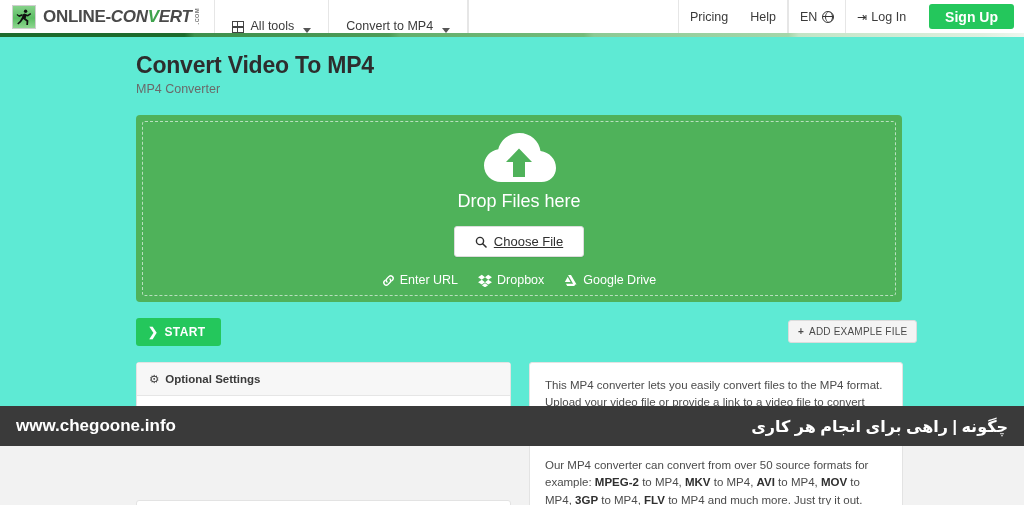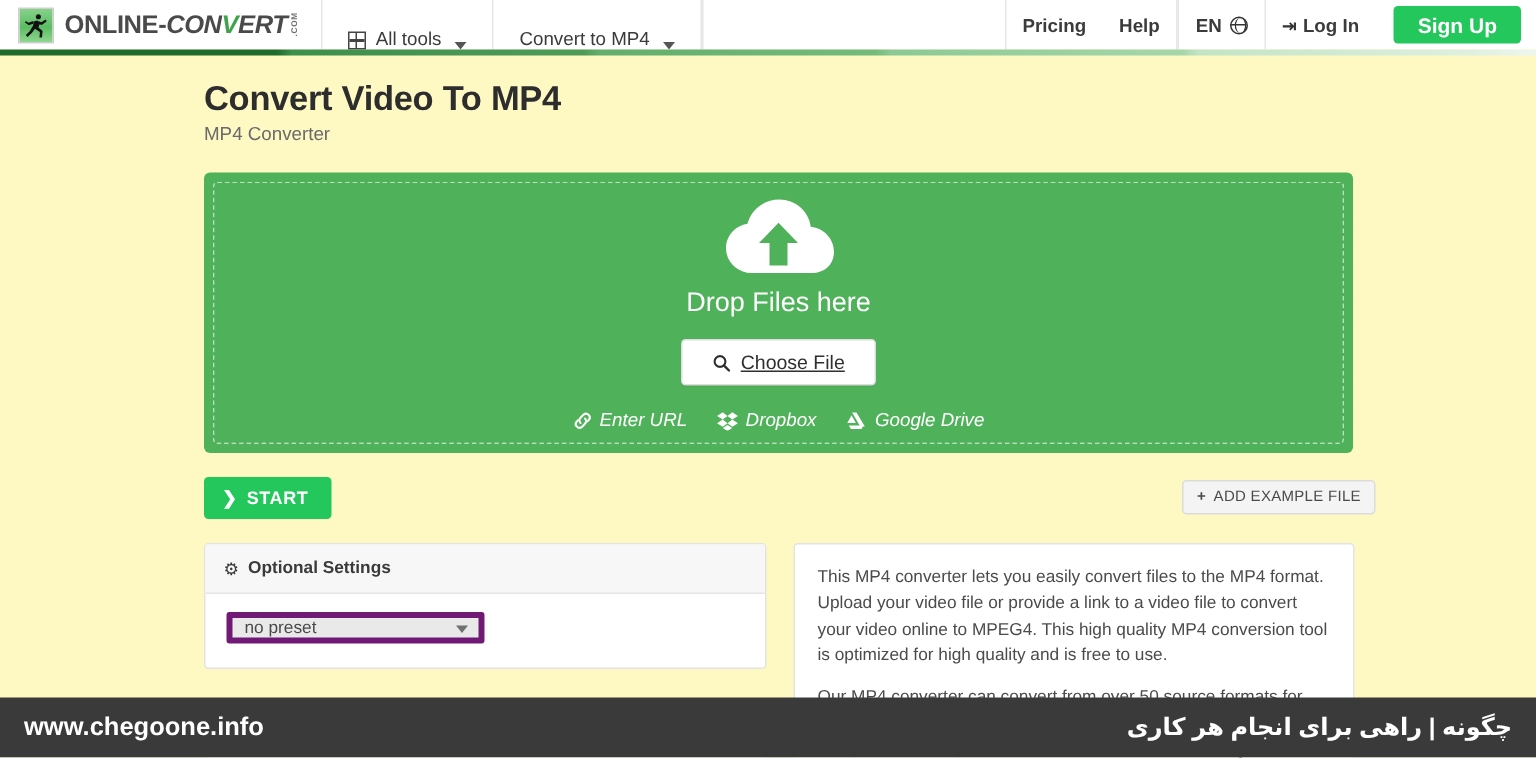--- a/index.html
+++ b/index.html
@@ -3,21 +3,21 @@
 <meta charset="utf-8">
 <title>Convert Video To MP4</title>
 <style>
   * { box-sizing: border-box; margin: 0; padding: 0; }
   html, body {
     width: 1024px; height: 505px;
     overflow: hidden;
     font-family: "Liberation Sans", "DejaVu Sans", sans-serif;
     background: #f2f2f2;
   }
-  .page { position: relative; width: 1024px; height: 505px; background: #fef9c3; }
+  .page { position: relative; width: 1024px; height: 446px; background: #5eead4; }
 
   
   .header {
     position: absolute; top: 0; left: 0; right: 0; height: 33px;
     background: #ffffff;
     display: flex; align-items: stretch;
   }
   .logo-wrap {
     display: flex; align-items: center; gap: 7px;
     padding: 0 14px 0 12px; height: 100%;
@@ -64,21 +64,21 @@
     content:''; position:absolute; background:#444;
   }
   .grid-ico:before { left: 50%; top:0; bottom:0; width:1.4px; margin-left:-0.7px; }
   .grid-ico:after  { top: 50%; left:0; right:0; height:1.4px; margin-top:-0.7px; }
 
   .spacer { flex: 1 1 auto; border-left: 1px solid #e6e6e6; }
 
   .hdr-right { display: flex; align-items: stretch; }
   .hdr-link {
     display: flex; align-items: center; padding: 0 11px;
-    font-size: 12.5px; color: #3b3b3b; cursor: pointer; white-space: nowrap; font-weight: bold;
+    font-size: 12.5px; color: #3b3b3b; cursor: pointer; white-space: nowrap;
   }
   .hdr-group {
     display:flex; align-items:stretch;
     border-left: 1px solid #e6e6e6; border-right: 1px solid #e6e6e6;
   }
   .globe {
     width: 12px; height: 12px; border: 1.3px solid #333; border-radius: 50%;
     position: relative; margin-left: 5px; flex:none;
   }
   .globe:before {
@@ -144,21 +144,21 @@
     margin-top: 14px;
     background: #ffffff; color: #2f2f2f;
     font-size: 13px; border: 1px solid #dddddd; border-radius: 3px;
     padding: 7px 20px; cursor: pointer;
     display: flex; align-items: center; gap: 7px;
     box-shadow: 0 1px 1px rgba(0,0,0,0.06);
     text-decoration: underline;
   }
   .dz-links {
     margin-top: 16px; display: flex; gap: 20px;
-    color: #ffffff; font-size: 12.5px; font-style: italic;
+    color: #ffffff; font-size: 12.5px;
   }
   .dz-link { display: flex; align-items: center; gap: 5px; cursor: pointer; }
 
   
   .start-btn {
     position: absolute; left: 136px; top: 281px;
     background: #24c75c; color: #ffffff;
     font-size: 12px; font-weight: 700; letter-spacing: 0.4px;
     border: none; border-radius: 3px; cursor: pointer;
     padding: 7px 15px 7px 12px;

